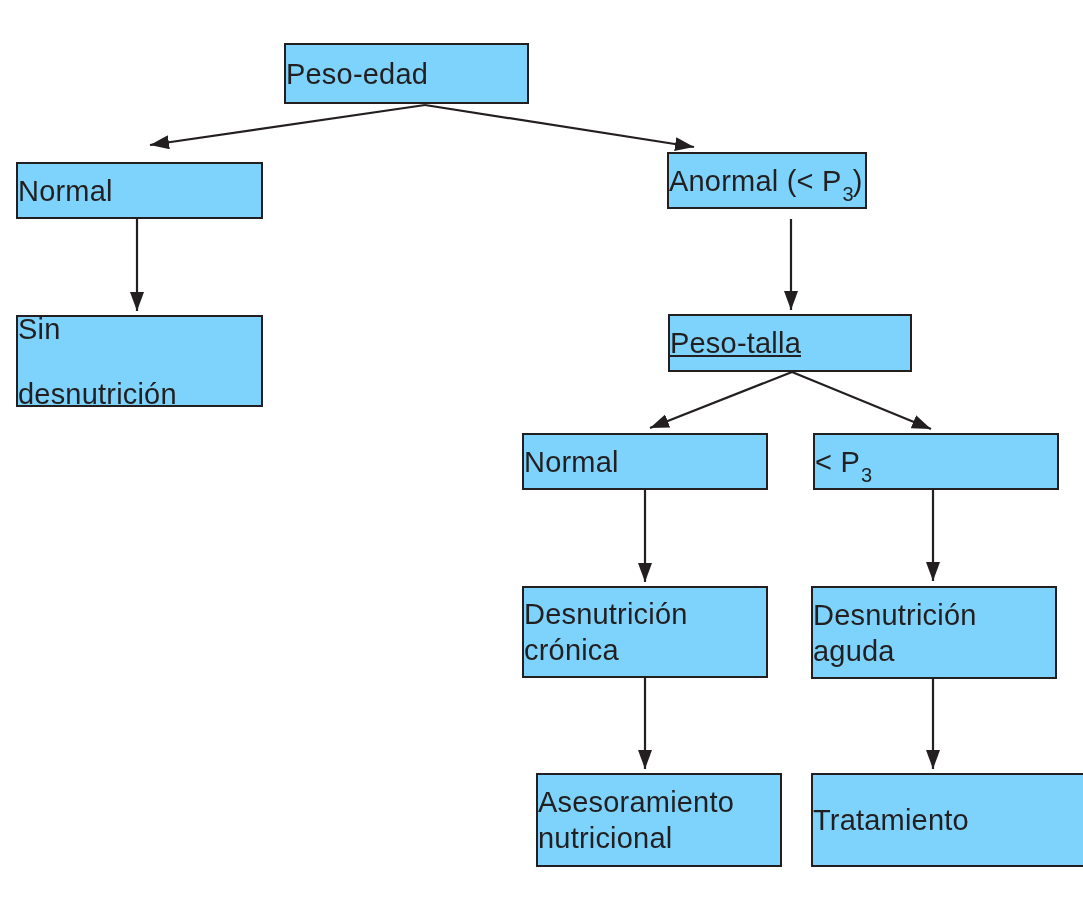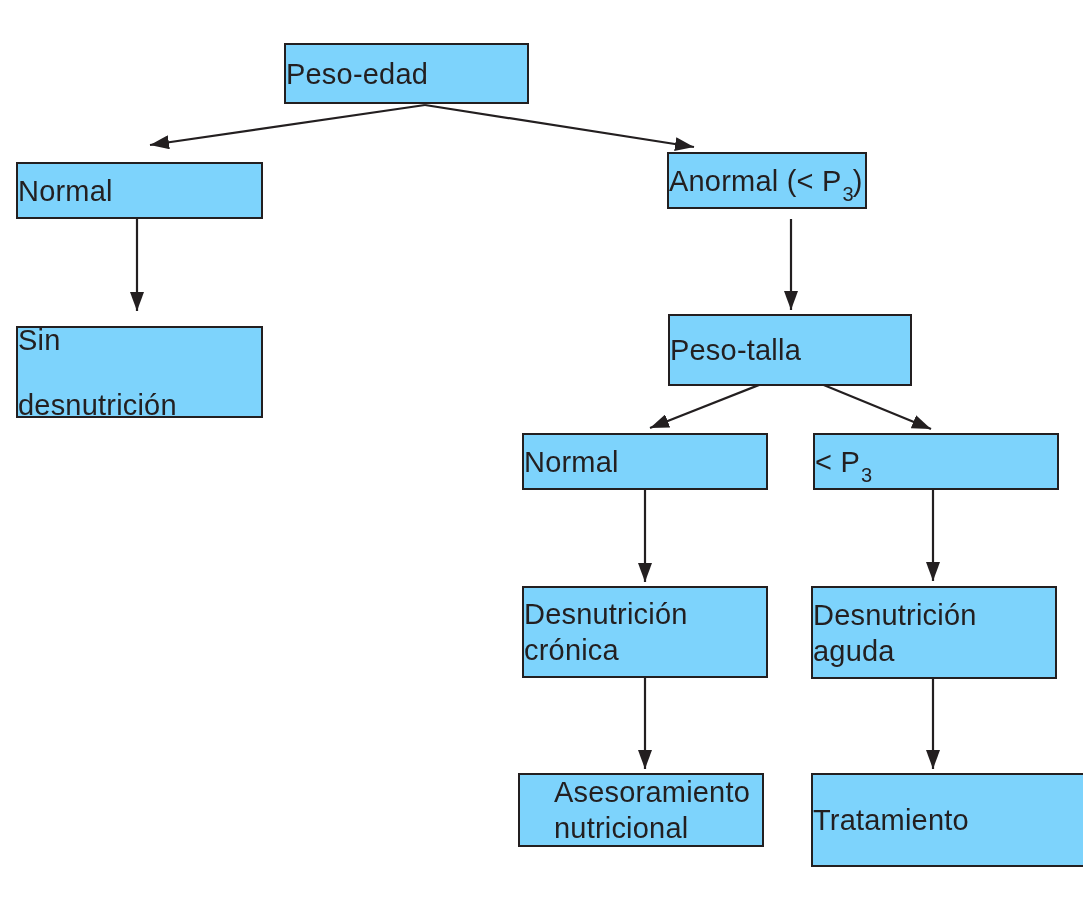--- a/index.html
+++ b/index.html
@@ -45,27 +45,27 @@
     font-size: 20px;
     line-height: 0;
     position: relative;
     top: 4px;
     left: 1px;
   }
   
   .n-peso-edad        { left: 284px; top: 43px;  width: 245px; height: 61px; }
   .n-normal-1         { left: 16px;  top: 162px; width: 247px; height: 57px; }
   .n-anormal          { left: 667px; top: 152px; width: 200px; height: 57px; }
-  .n-sin-desnutricion { left: 16px;  top: 326px; width: 247px; height: 92px; gap: 29px; }
-  .n-peso-talla       { left: 668px; top: 314px; width: 244px; height: 72px; }
+  .n-sin-desnutricion { left: 16px;  top: 315px; width: 247px; height: 92px; gap: 29px; }
+  .n-peso-talla       { left: 668px; top: 314px; width: 244px; height: 58px; text-decoration: underline; }
   .n-normal-2         { left: 522px; top: 433px; width: 246px; height: 57px; }
   .n-menor-p3         { left: 813px; top: 433px; width: 246px; height: 57px; }
   .n-des-cronica      { left: 522px; top: 586px; width: 246px; height: 92px; }
   .n-des-aguda        { left: 811px; top: 586px; width: 246px; height: 93px; }
-  .n-asesoramiento    { left: 518px; top: 773px; width: 246px; height: 74px; padding-left: 34px; }
+  .n-asesoramiento    { left: 536px; top: 773px; width: 246px; height: 94px; }
   .n-tratamiento      { left: 811px; top: 773px; width: 290px; height: 94px; }
 </style>
 </head>
 <body>
 
 <div class="canvas">
 
   <svg class="arrow-layer" viewBox="0 0 1083 900" xmlns="http://www.w3.org/2000/svg">
     <defs>
       <marker id="arrowhead" viewBox="0 0 19 14" refX="19" refY="7" markerWidth="19" markerHeight="14" markerUnits="userSpaceOnUse" orient="auto">

